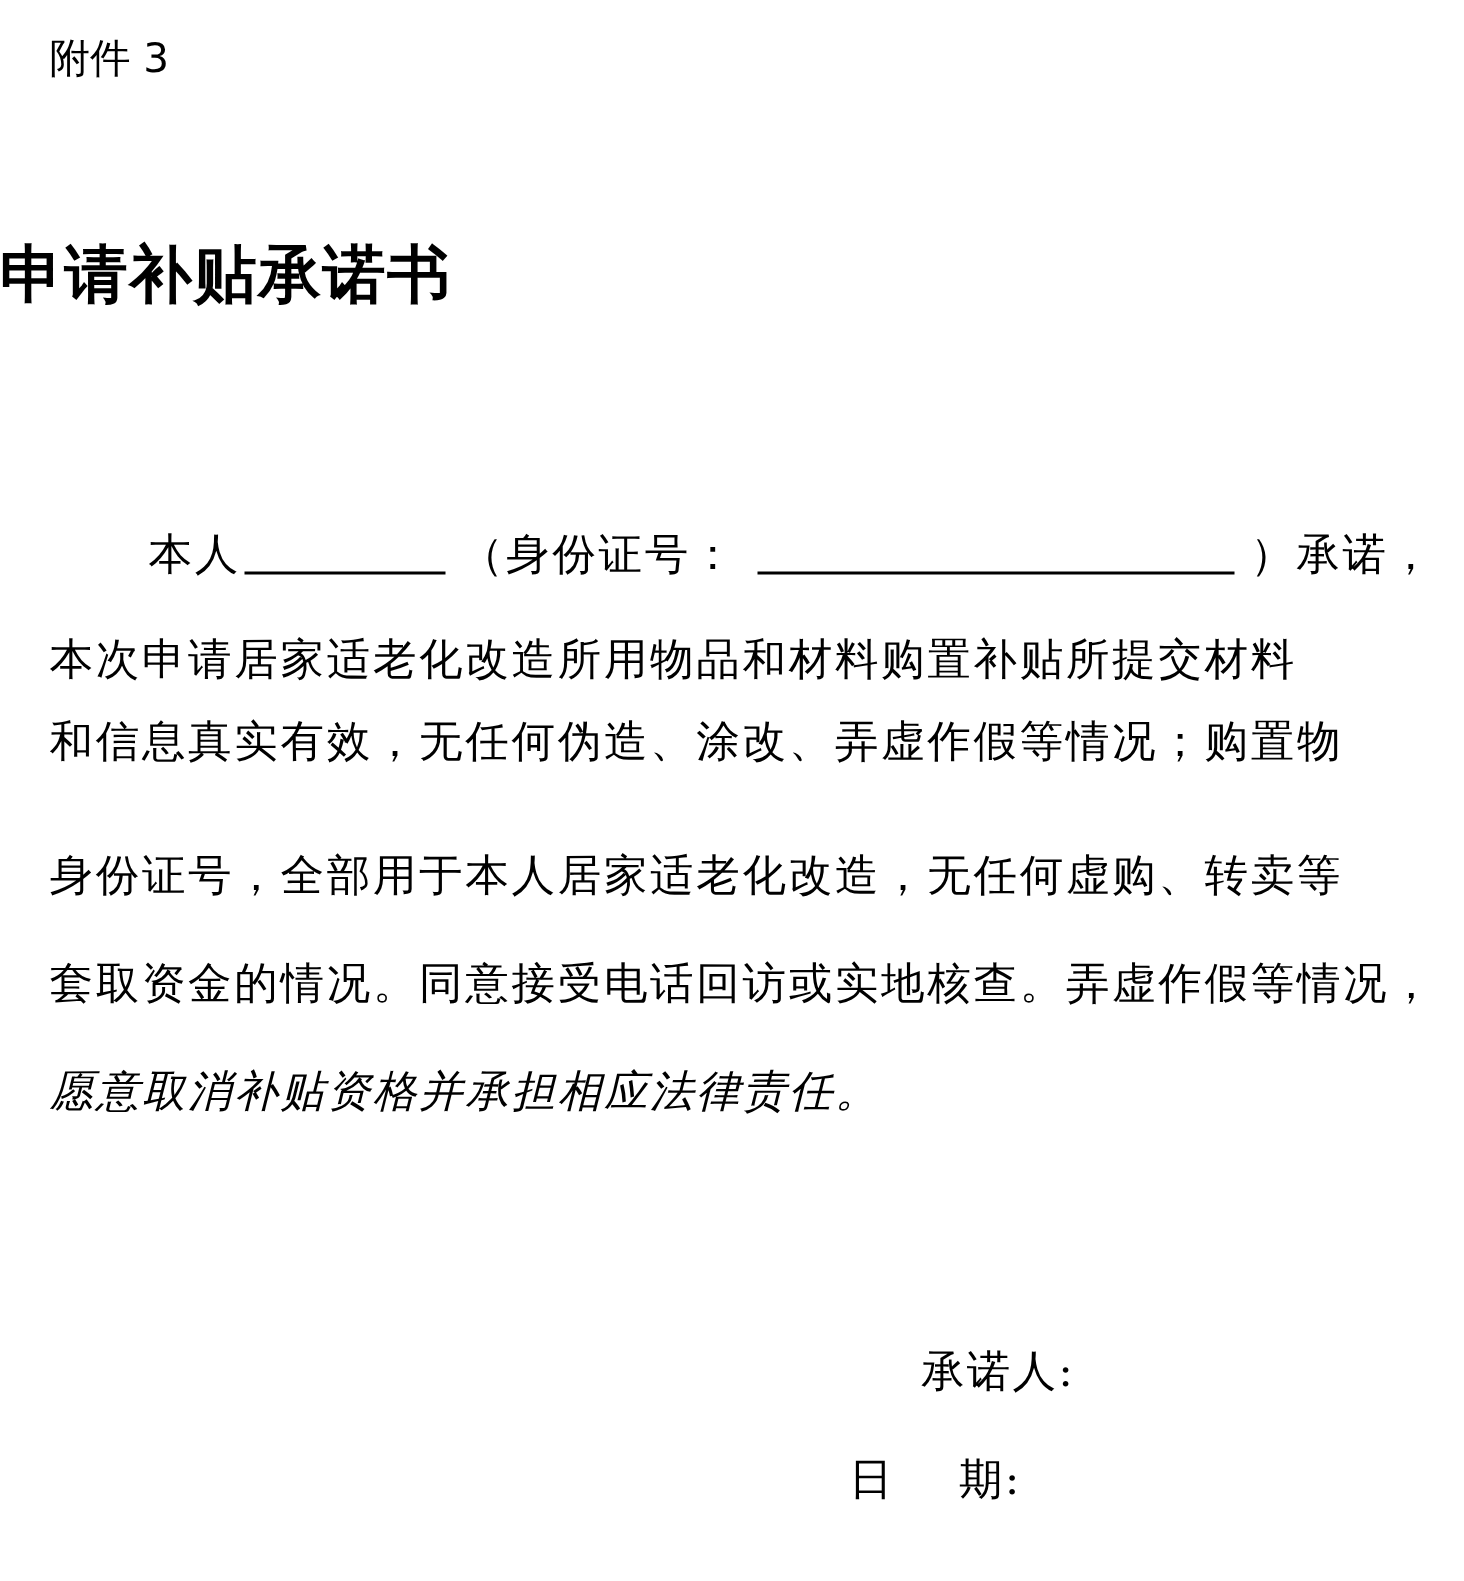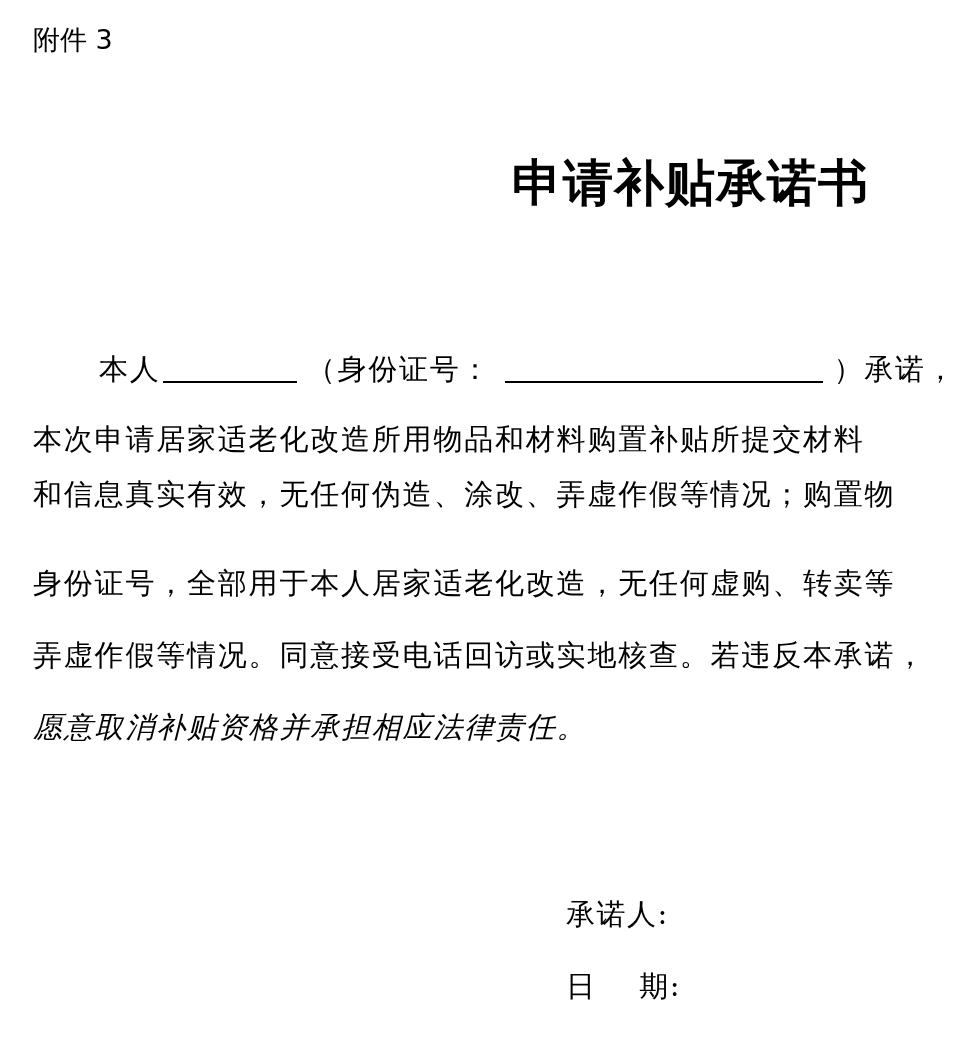--- a/index.html
+++ b/index.html
@@ -22,24 +22,24 @@
       font-family: "DejaVu Sans", "Liberation Sans", sans-serif;
       font-size: 27px;
       line-height: 36px;
       text-align: right;
     }
     .title {
       position: absolute;
       left: 0;
       top: 155px;
       width: 869px;
-      text-align: right;
+      text-align: left;
       font-family: "DejaVu Serif", "Liberation Serif", serif;
       font-weight: bold;
-      font-size: 50px;
+      font-size: 42px;
       line-height: 56px;
       letter-spacing: 1px;
     }
     .body-text {
       position: absolute;
       left: 33px;
       width: 920px;
       font-size: 29px;
       line-height: 36px;
       letter-spacing: 1.8px;
@@ -64,37 +64,37 @@
     .blank-name { width: 134px; margin-left: 2px; margin-right: 10px; }
     .blank-id { width: 318px; margin-left: 14px; margin-right: 10px; }
     .sig {
       position: absolute;
       left: 566px;
       font-size: 29px;
       line-height: 36px;
       letter-spacing: 1.5px;
       white-space: pre;
     }
-    .sig-promisor { top: 896px; }
+    .sig-promisor { top: 896px; margin-left: 48px; }
     .sig-date { top: 968px; }
   </style>
 </head>
 <body>
 
 <div class="attachment">附件 3</div>
 
 <div class="title">申请补贴承诺书</div>
 
 <div>
   <div class="body-text line1">
     <span class="indent"></span><span>本人</span><span class="blank blank-name"></span><span>（身份证号：</span><span class="blank blank-id"></span><span>）承诺，</span>
   </div>
   <div class="body-text line2">本次申请居家适老化改造所用物品和材料购置补贴所提交材料</div>
   <div class="body-text line3">和信息真实有效，无任何伪造、涂改、弄虚作假等情况；购置物</div>
   <div class="body-text line4">身份证号，全部用于本人居家适老化改造，无任何虚购、转卖等</div>
-  <div class="body-text line5">弄虚作假等情况。同意接受电话回访或实地核查。若违反本承诺，</div>
+  <div class="body-text line5">套取资金的情况。同意接受电话回访或实地核查。弄虚作假等情况，</div>
   <div class="body-text line6">愿意取消补贴资格并承担相应法律责任。</div>
 </div>
 
 <div>
   <div class="sig sig-promisor">承诺人:</div>
   <div class="sig sig-date">日    期:</div>
 </div>
 
 </body></html>

